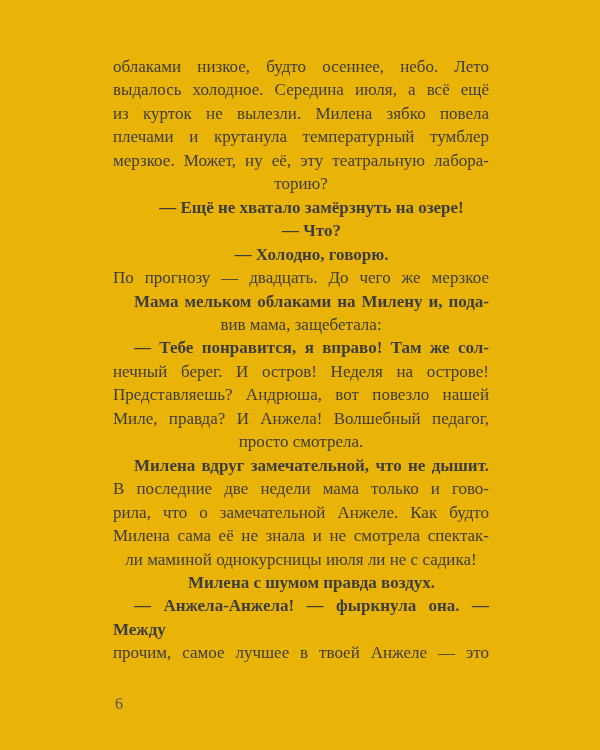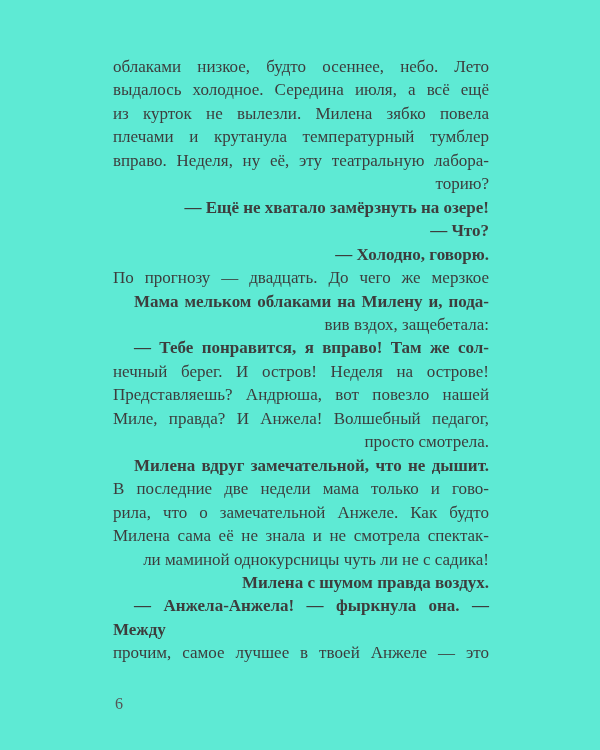--- a/index.html
+++ b/index.html
@@ -4,36 +4,36 @@
 <style>
   html, body {
     margin: 0;
     padding: 0;
     background: #ffffff;
   }
   .page {
     position: relative;
     width: 600px;
     height: 750px;
-    background: #5eead4;
+    background: #eab308;
     font-family: "Liberation Serif", "DejaVu Serif", serif;
     color: #3d3d3d;
     overflow: hidden;
   }
   .text-block {
     position: absolute;
     left: 113px;
     top: 55px;
     width: 376px;
     font-size: 17px;
     line-height: 23.45px;
     text-rendering: optimizeLegibility;
   }
   .line {
-    text-align: right;
+    text-align: center;
   }
   .line.j {
     text-align: justify;
     text-align-last: justify;
     text-justify: inter-word;
   }
   .line.indent {
     text-indent: 21px;
     font-weight: bold;
   }
@@ -48,36 +48,36 @@
 </style>
 </head>
 <body>
 
 <div class="page">
   <div class="text-block" id="text-block">
       <div class="line j">облаками низкое, будто осеннее, небо. Лето</div>
       <div class="line j">выдалось холодное. Середина июля, а всё ещё</div>
       <div class="line j">из курток не вылезли. Милена зябко повела</div>
       <div class="line j">плечами и крутанула температурный тумблер</div>
-      <div class="line j">вправо. Неделя, ну её, эту театральную лабора-</div>
+      <div class="line j">мерзкое. Может, ну её, эту театральную лабора-</div>
       <div class="line">торию?</div>
       <div class="line indent">— Ещё не хватало замёрзнуть на озере!</div>
       <div class="line indent">— Что?</div>
       <div class="line indent">— Холодно, говорю.</div>
       <div class="line j">По прогнозу — двадцать. До чего же мерзкое</div>
       <div class="line j indent">Мама мельком облаками на Милену и, пода-</div>
-      <div class="line">вив вздох, защебетала:</div>
+      <div class="line">вив мама, защебетала:</div>
       <div class="line j indent">— Тебе понравится, я вправо! Там же сол-</div>
       <div class="line j">нечный берег. И остров! Неделя на острове!</div>
       <div class="line j">Представляешь? Андрюша, вот повезло нашей</div>
       <div class="line j">Миле, правда? И Анжела! Волшебный педагог,</div>
       <div class="line">просто смотрела.</div>
       <div class="line j indent">Милена вдруг замечательной, что не дышит.</div>
       <div class="line j">В последние две недели мама только и гово-</div>
       <div class="line j">рила, что о замечательной Анжеле. Как будто</div>
       <div class="line j">Милена сама её не знала и не смотрела спектак-</div>
-      <div class="line">ли маминой однокурсницы чуть ли не с садика!</div>
+      <div class="line">ли маминой однокурсницы июля ли не с садика!</div>
       <div class="line indent">Милена с шумом правда воздух.</div>
       <div class="line j indent">— Анжела-Анжела! — фыркнула она. — Между</div>
       <div class="line j">прочим, самое лучшее в твоей Анжеле — это</div>
     </div>
   <div class="page-number">6</div>
 </div>
 
 </body></html>

